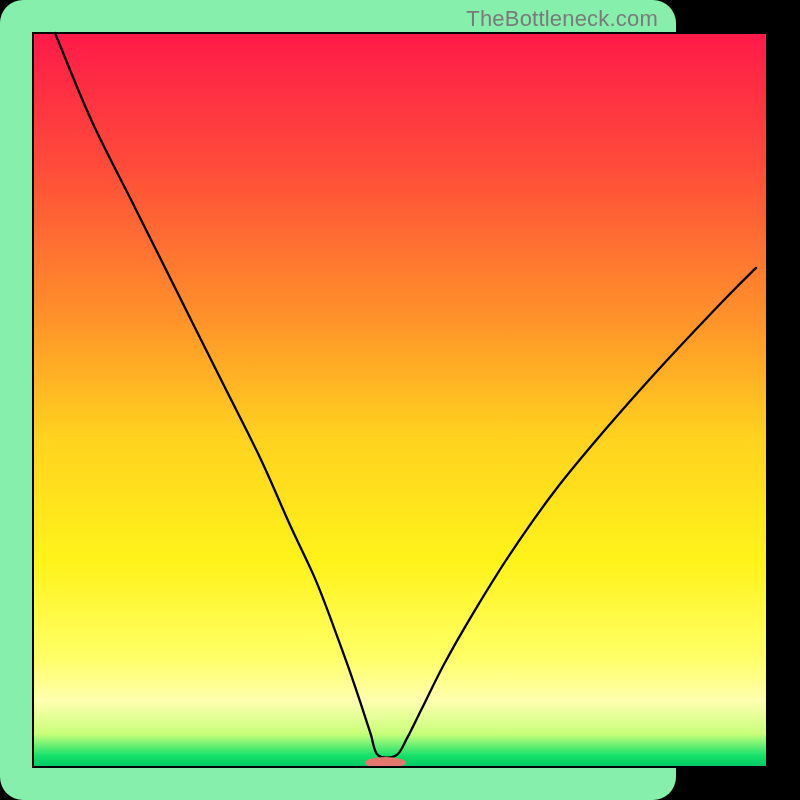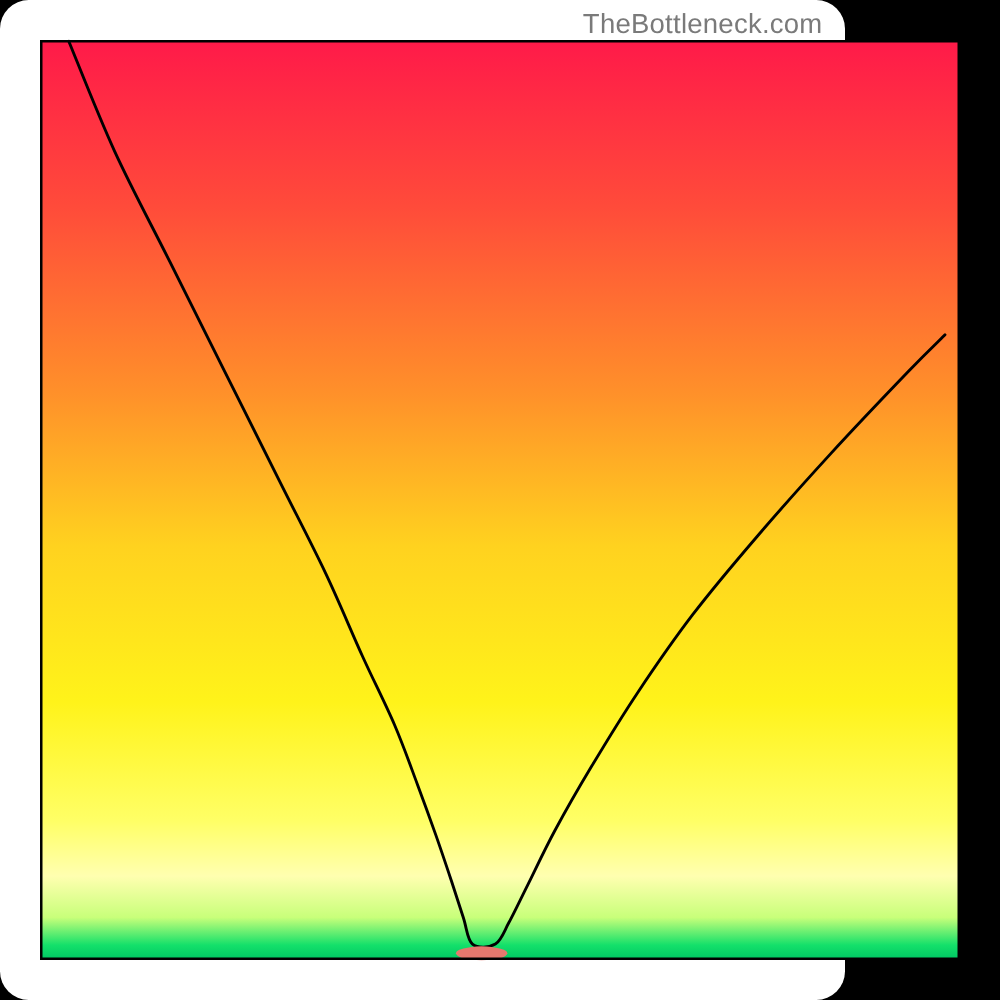--- a/index.html
+++ b/index.html
@@ -8,21 +8,21 @@
     width: 800px;
     height: 800px;
     overflow: hidden;
     background: #000;
     font-family: Arial, Helvetica, sans-serif;
   }
   .frame {
     position: relative;
     width: 676px;
     height: 800px;
-    background: #ffffff;
+    background: #86efac;
     border-radius: 23px;
   }
   .watermark {
     position: absolute;
     top: 6px;
     right: 18px;
     color: #7a7a7a;
     font-size: 22px;
     font-weight: 400;
     letter-spacing: 0.2px;

